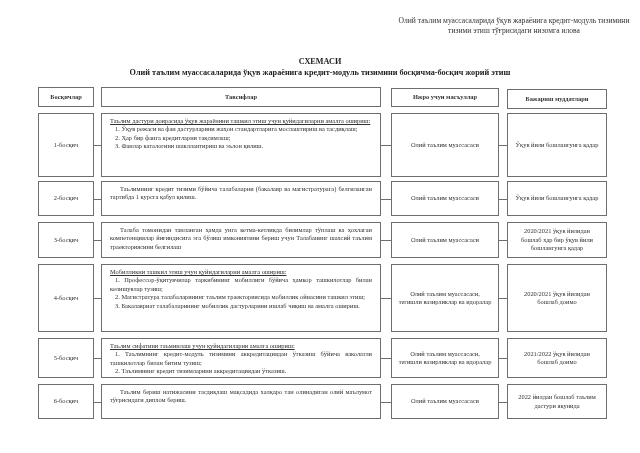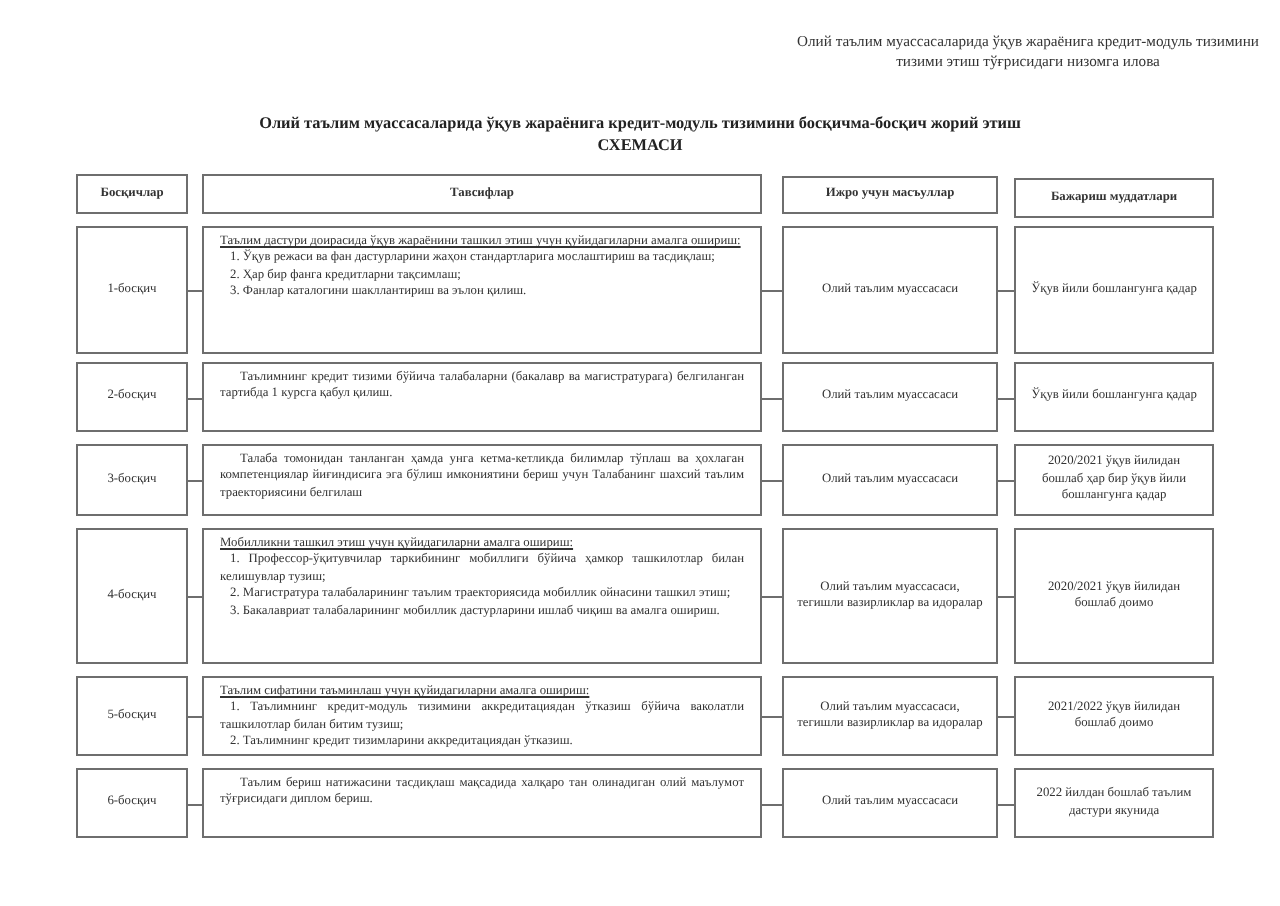--- a/index.html
+++ b/index.html
@@ -20,22 +20,22 @@
   .desc-lead.plain { text-decoration:none; text-indent:10px; }
   .desc-item { text-indent:5px; text-align:justify; }
   .conn { position:absolute; height:1px; background:#6e6e6e; }
 </style>
 </head>
 <body>
 
 <div class="annex">Олий таълим муассасаларида ўқув жараёнига кредит-модуль тизимини тизими этиш тўғрисидаги низомга илова</div>
 
 <div class="title">
+  <div>СХЕМАСИ</div>
   <div>Олий таълим муассасаларида ўқув жараёнига кредит-модуль тизимини босқичма-босқич жорий этиш</div>
-  <div>СХЕМАСИ</div>
 </div>
 
 <div class="box hdr" style="left:38px;top:87px;width:56px;height:20px;">
     <span>Босқичлар</span>
   </div>
 <div class="box hdr" style="left:101px;top:87px;width:280px;height:20px;">
     <span>Тавсифлар</span>
   </div>
 <div class="box hdr" style="left:391px;top:88px;width:108px;height:19px;">
     <span>Ижро учун масъуллар</span>

